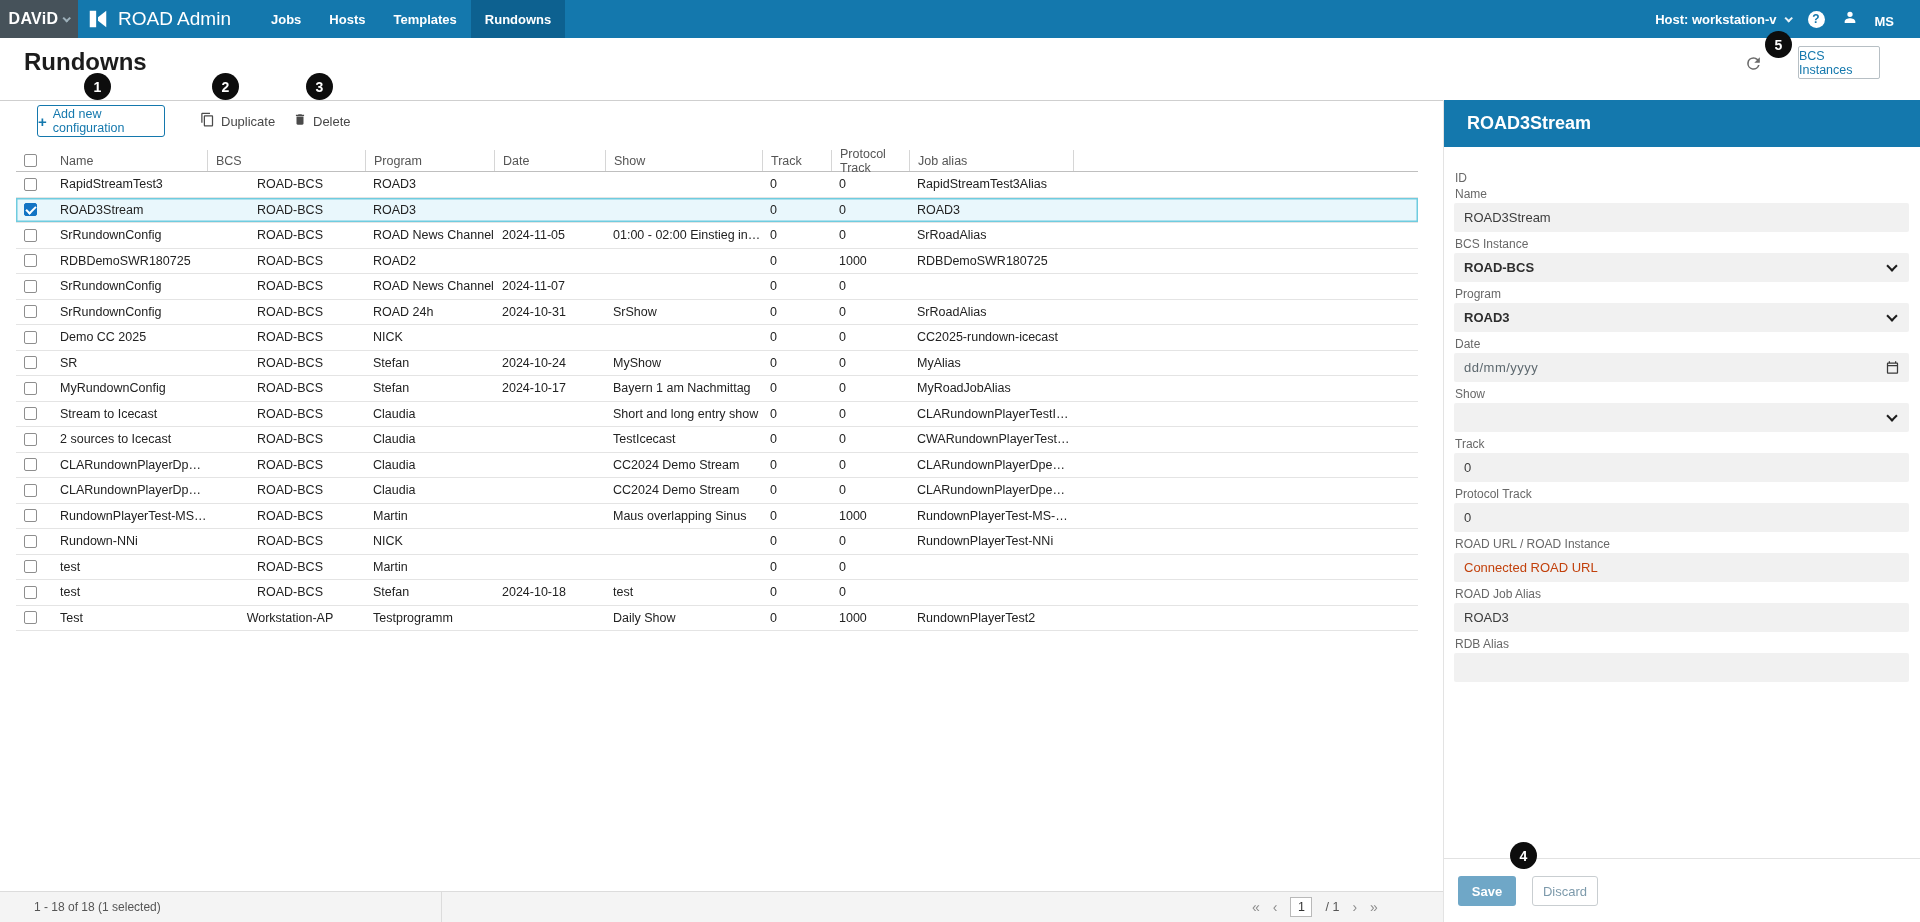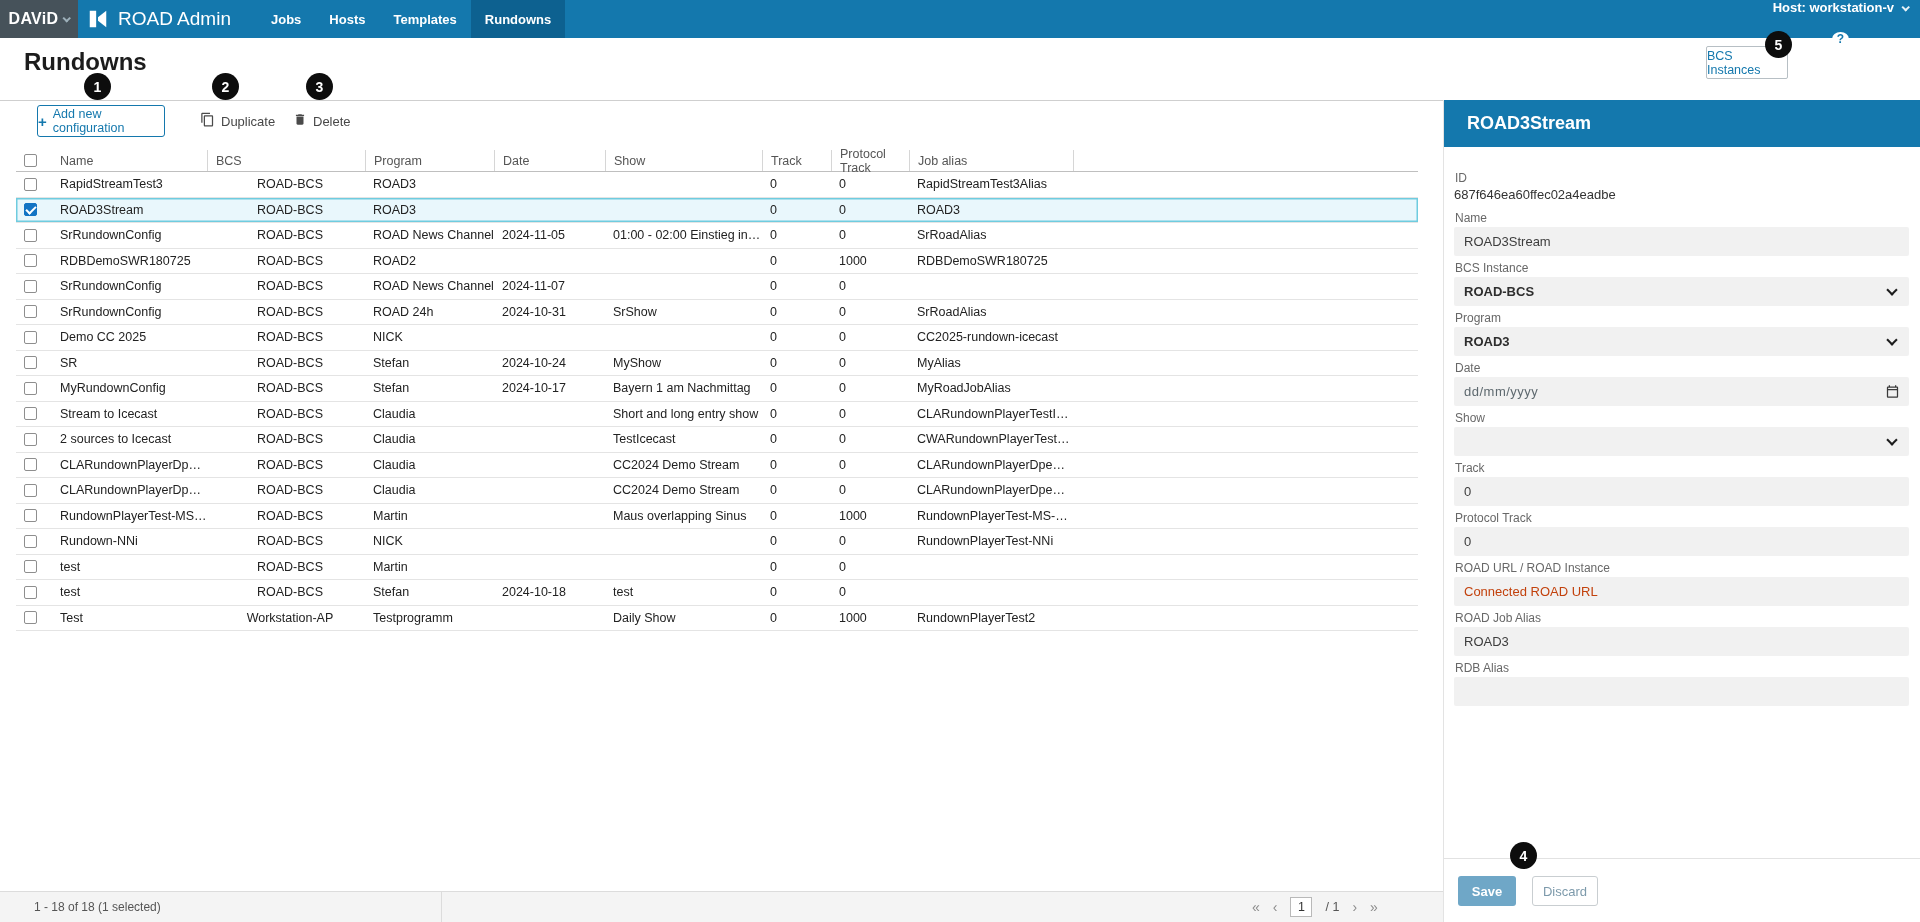--- a/index.html
+++ b/index.html
@@ -15,32 +15,32 @@
   .brand-text { font-size:16px; font-weight:bold; letter-spacing:.3px; }
   .chev { display:inline-block; width:6px; height:6px; border-right:2px solid #9db0ba;
           border-bottom:2px solid #9db0ba; transform:rotate(45deg) translateY(-1px); }
   .chev.white { border-color:#e8f2f7; }
   .logo-mark { margin-left:9px; align-self:center; display:flex; }
   .app-title { font-size:19px; margin-left:9px; align-self:center; white-space:nowrap; }
   .nav { display:flex; margin-left:26px; }
   .nav-item { padding:0 14px; display:flex; align-items:center; font-size:13px;
               font-weight:bold; cursor:pointer; white-space:nowrap; }
   .nav-item.active { background:#0d6190; }
-  .top-right { margin-left:auto; display:flex; align-items:center; gap:17px; padding-right:12px;flex-direction:column; }
+  .top-right { margin-left:auto; display:flex; align-items:center; gap:17px; padding-right:26px; }
   .host { display:flex; align-items:center; gap:8px; font-size:13px; font-weight:bold; cursor:pointer; }
   .help-ic { width:17px; height:17px; border-radius:50%; background:#fff; color:#1478ad;
              font-size:12px; font-weight:bold; display:flex; align-items:center;
              justify-content:center; cursor:pointer; }
   .user-wrap { display:flex; align-items:flex-end; gap:17px; cursor:pointer; }
   .user-initials { font-size:13px; font-weight:bold; }
 
   
   .page-title { position:absolute; left:24px; top:48px; font-size:24px; font-weight:bold; color:#1c1c1c; }
   .refresh-btn { position:absolute; left:1744px; top:54px; cursor:pointer; }
-  .bcs-btn { position:absolute; left:1706px; top:46px; width:82px; height:33px;
+  .bcs-btn { position:absolute; left:1798px; top:46px; width:82px; height:33px;
              border:1px solid #b7bfc4; border-radius:2px; background:#fff; color:#1478ad;
              font-size:12.5px; display:flex; align-items:center; justify-content:center; cursor:pointer; }
   .header-rule { position:absolute; left:0; top:100px; width:1444px; height:1px; background:#cfcfcf; }
 
   
   .badge { position:absolute; width:27px; height:27px; border-radius:50%; background:#0d0d0d;
            color:#fff; font-size:14px; font-weight:bold; display:flex; align-items:center;
            justify-content:center; z-index:9; }
 
   
@@ -476,21 +476,20 @@
       <span class="pg">›</span>
       <span class="pg">»</span>
     </div>
   </div>
 
   <div class="panel">
     <div class="panel-header">ROAD3Stream</div>
     <div class="panel-body" id="panel-body">
         <div class="field">
           <div class="f-label">ID</div>
-          <div class="f-static">687f646ea60ffec02a4eadbe</div>
         </div>
         <div class="field">
           <div class="f-label">Name</div>
           <div class="f-input">ROAD3Stream</div>
         </div>
         <div class="field">
           <div class="f-label">BCS Instance</div>
           <div class="f-input sel">ROAD-BCS<span class="sel-chev"></span></div>
         </div>
         <div class="field">

